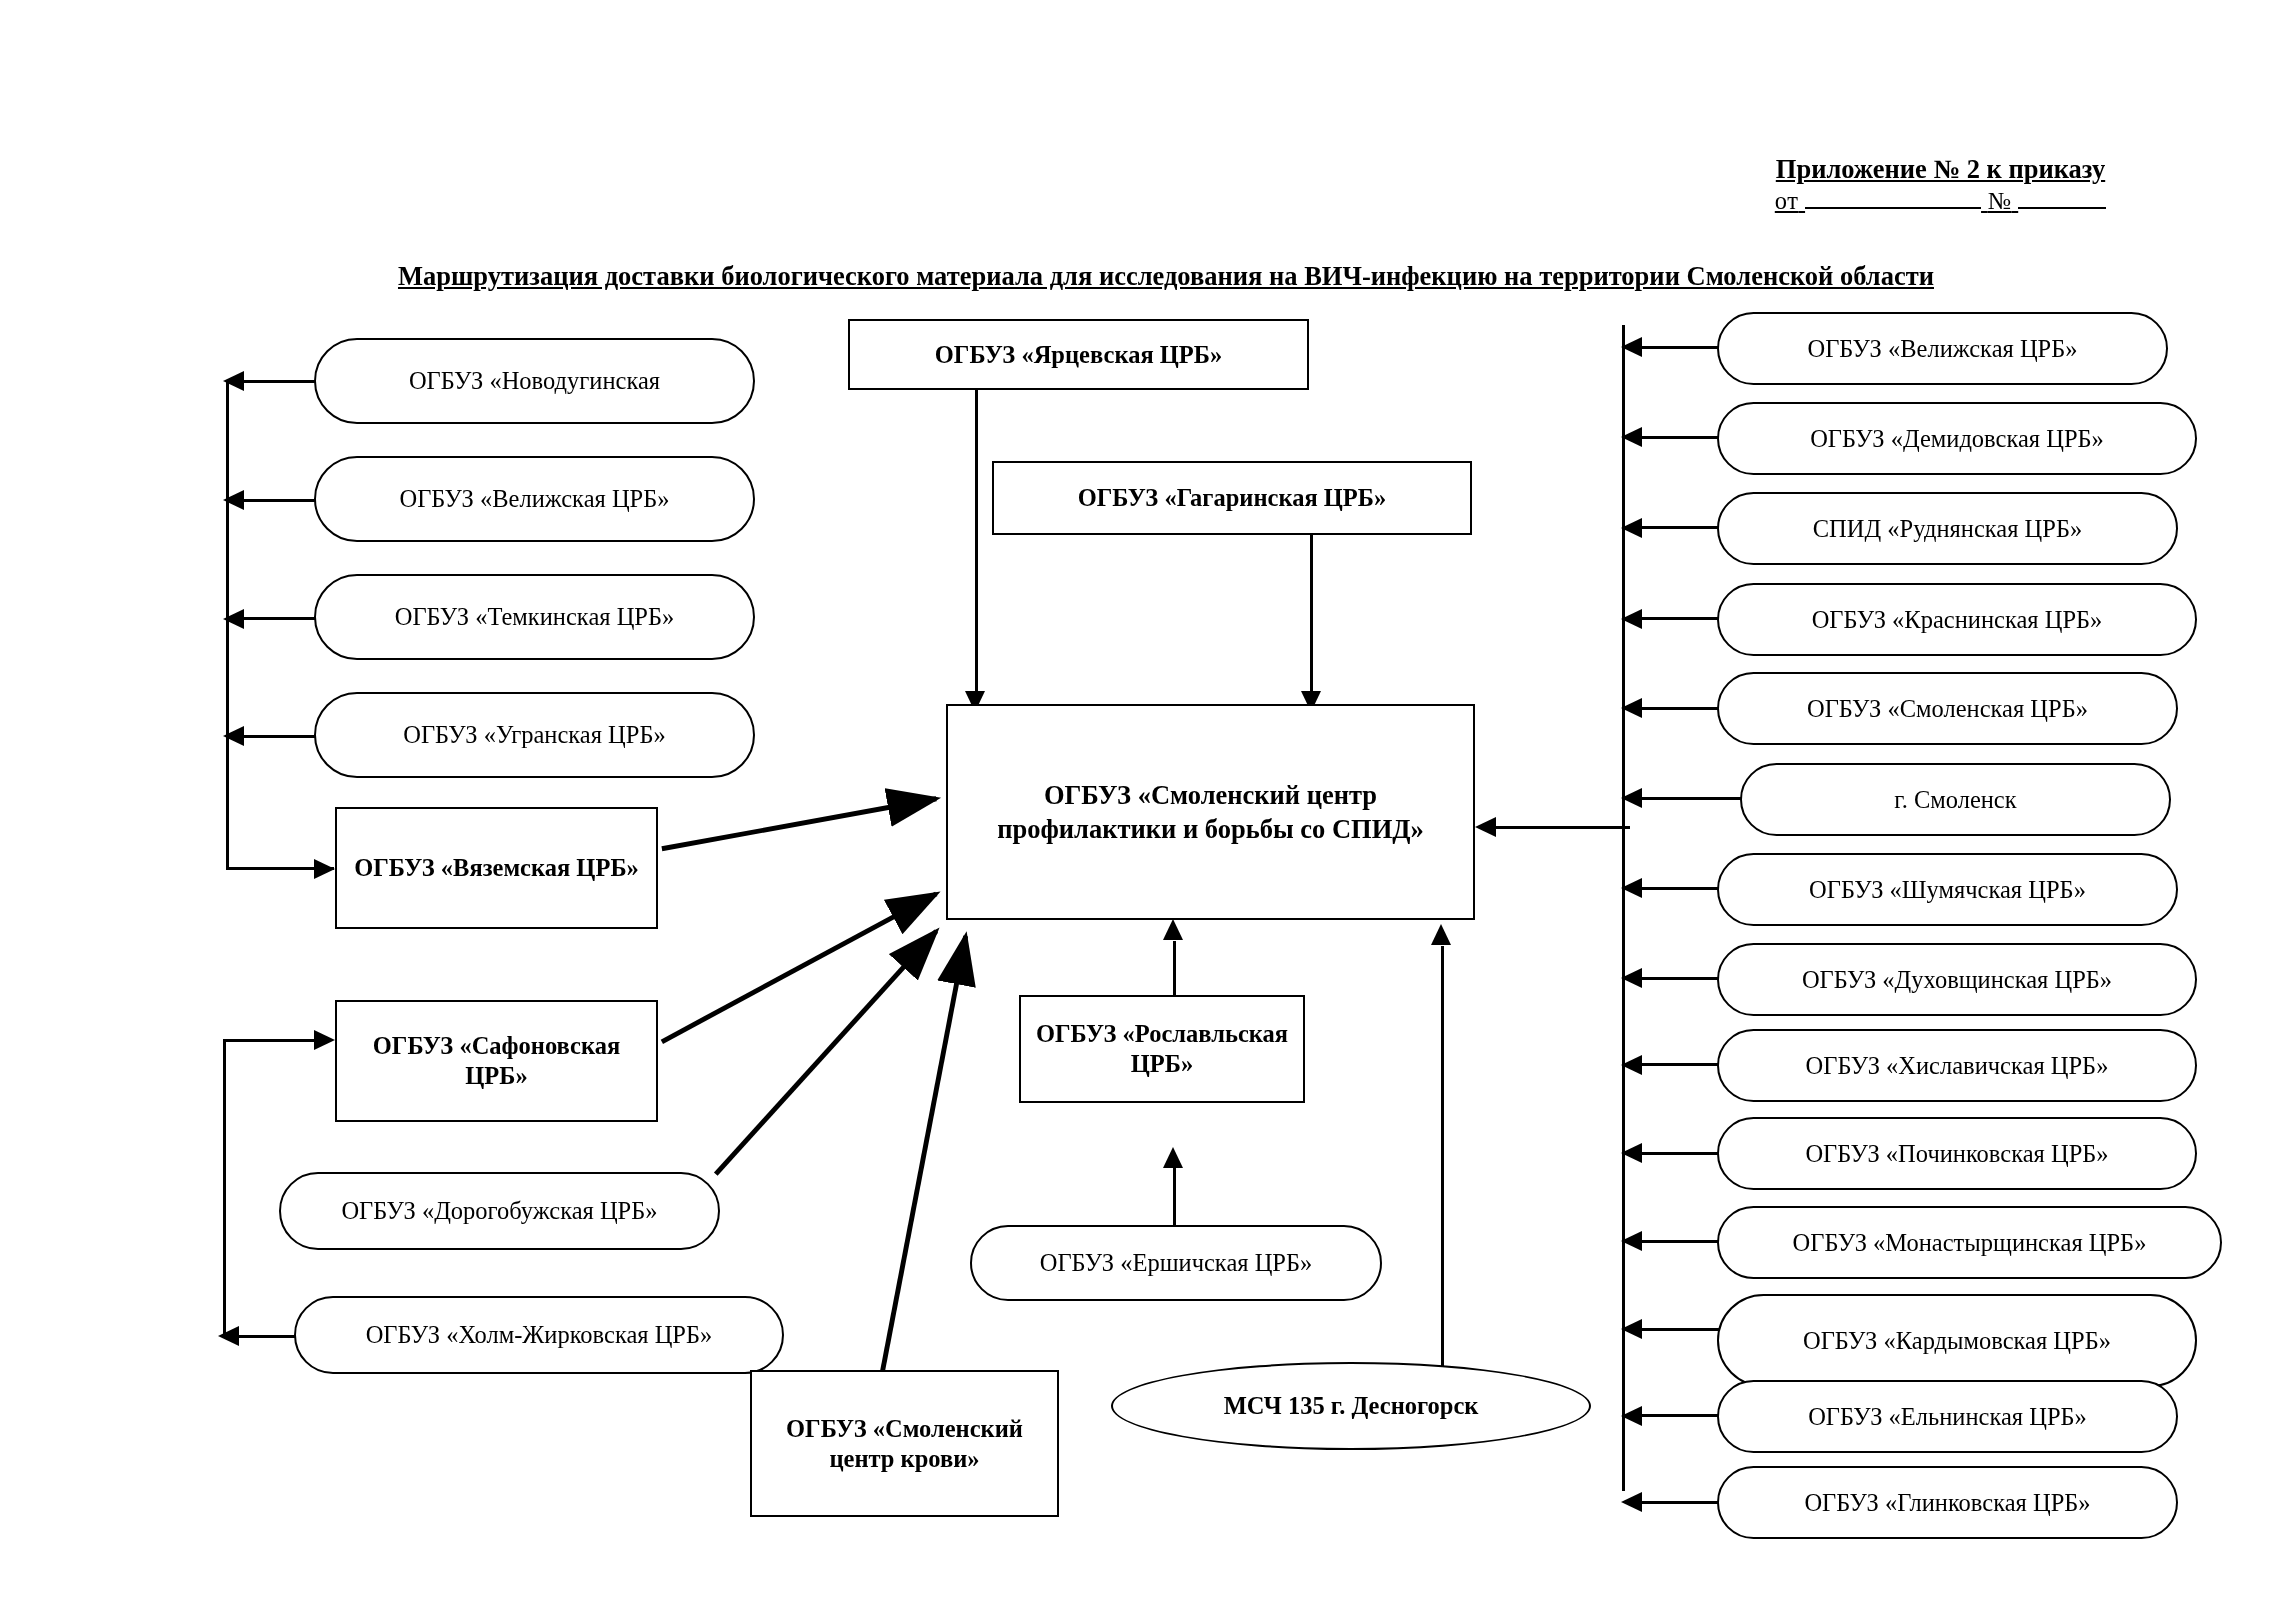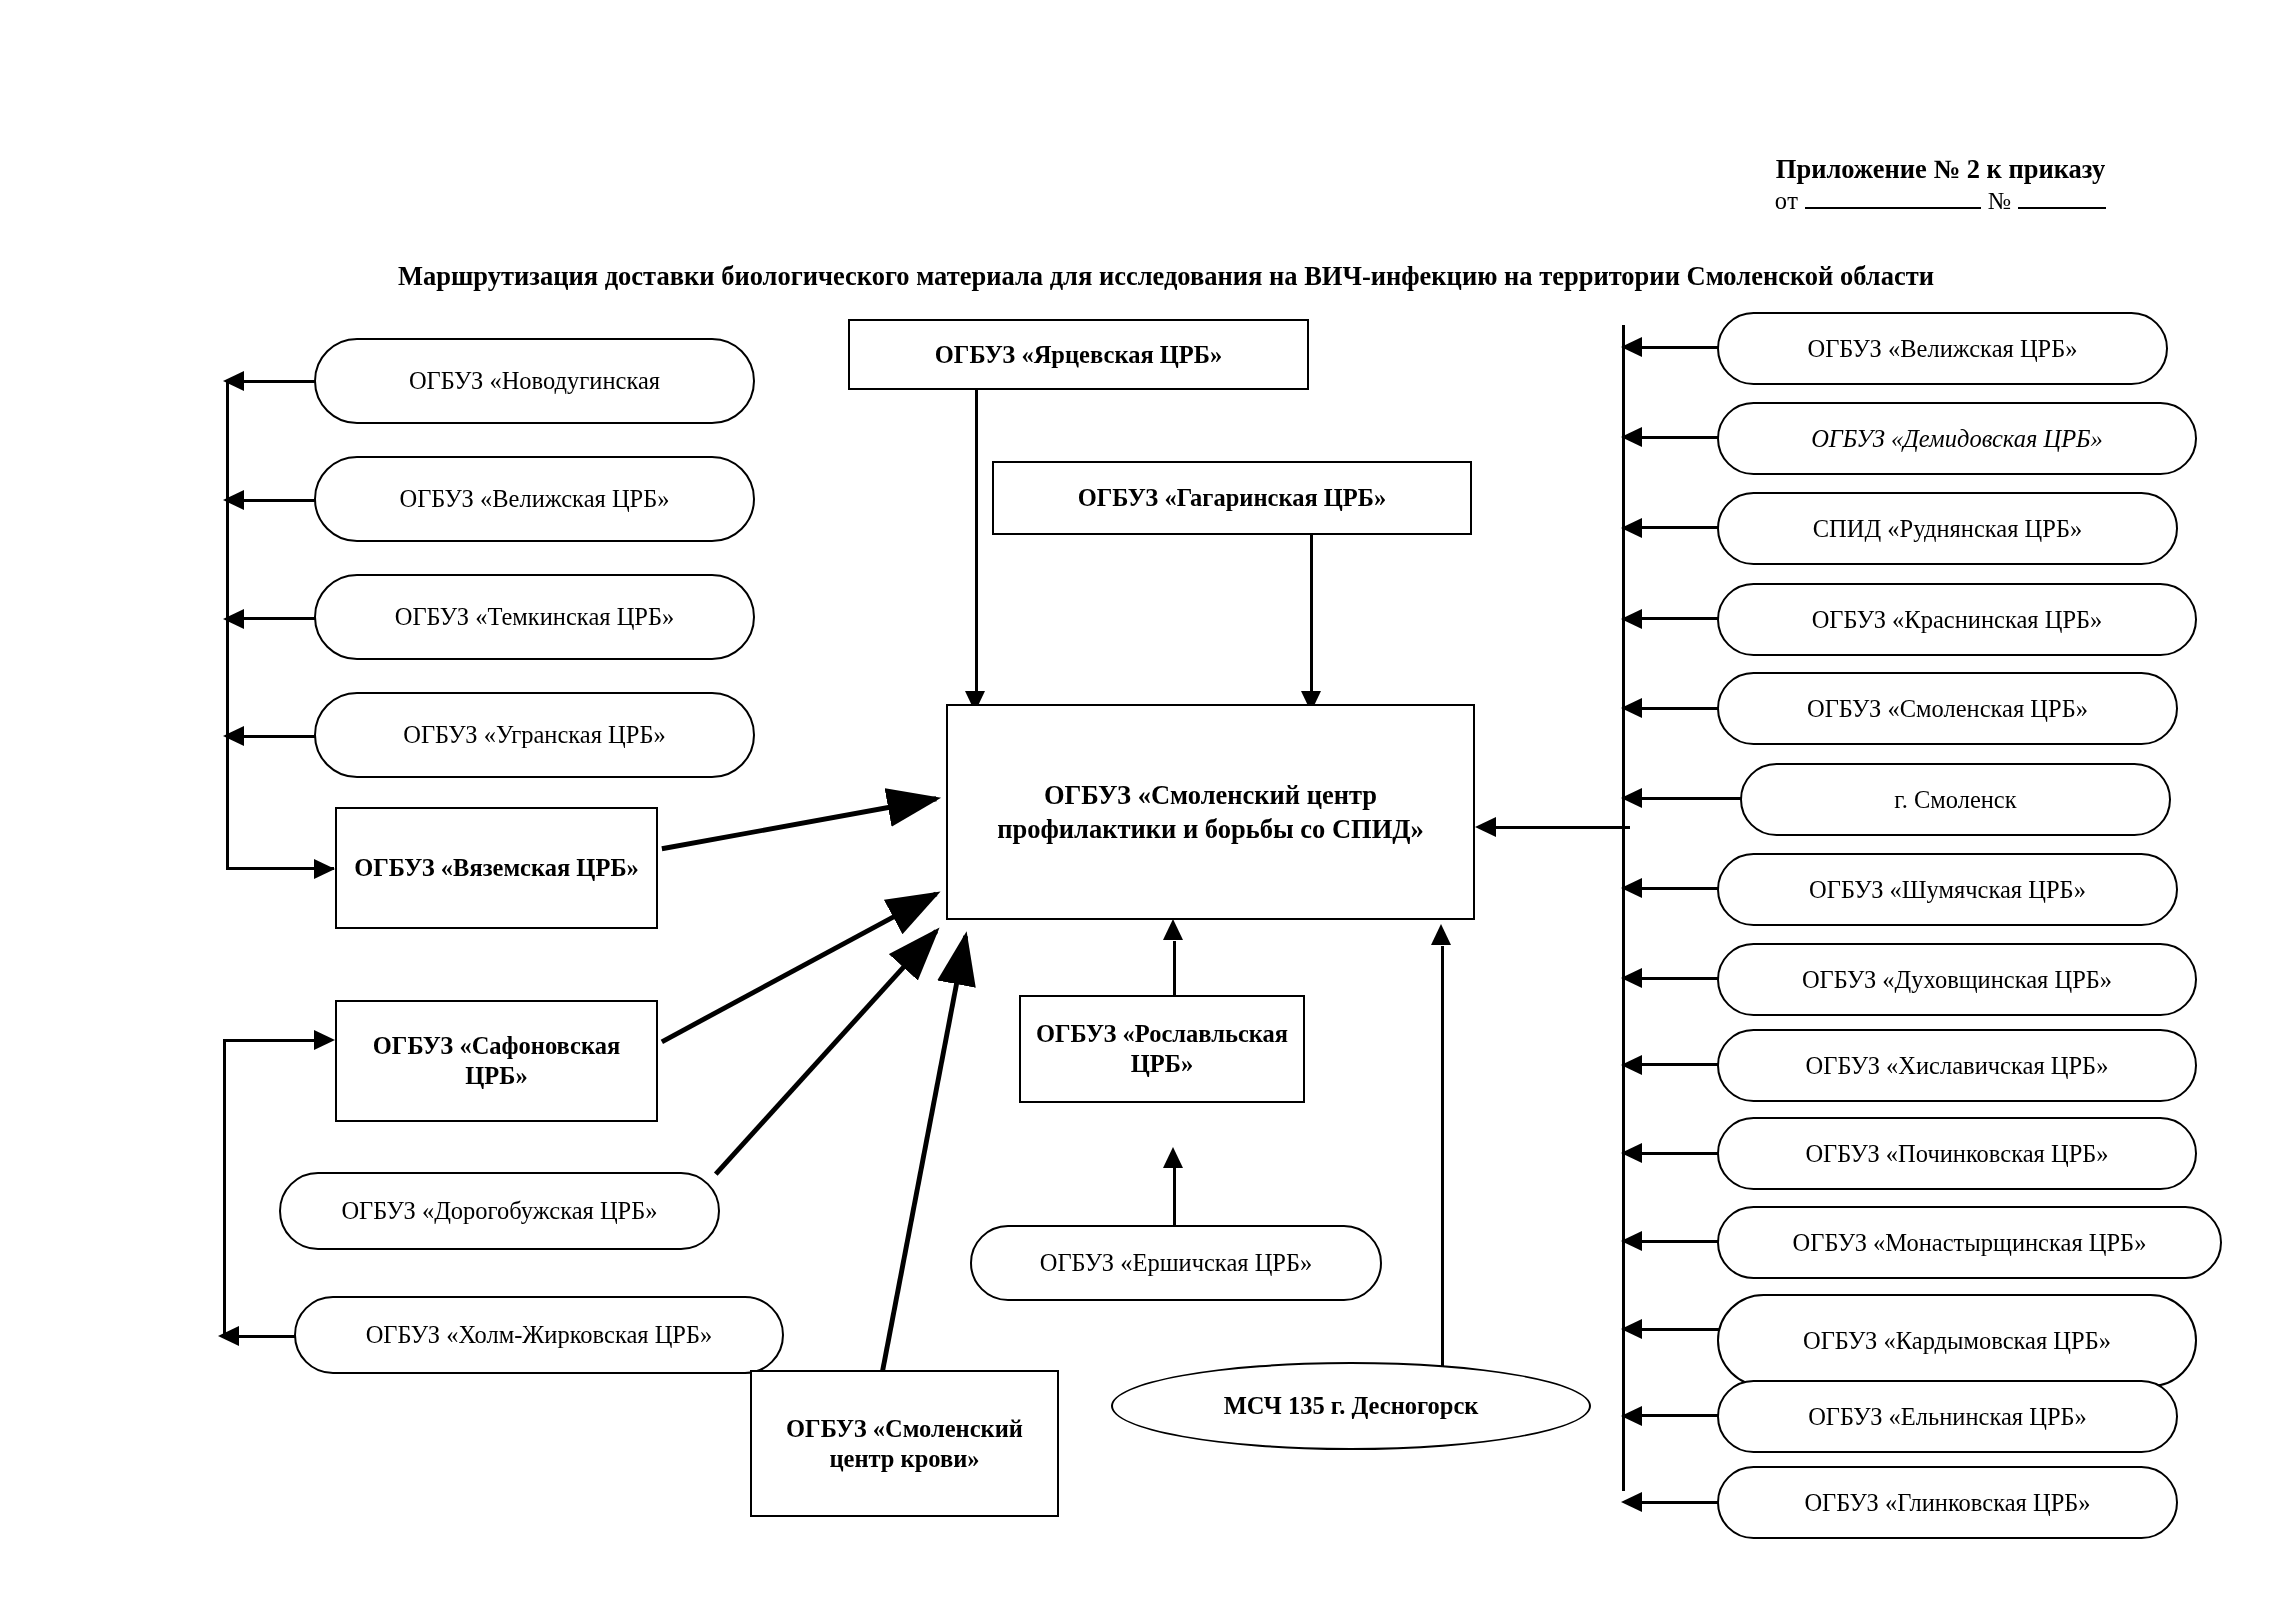--- a/index.html
+++ b/index.html
@@ -1,20 +1,20 @@
 <!DOCTYPE html>
 <html><head>
 <meta charset="utf-8">
 <title>Маршрутизация доставки биологического материала</title>
 <style>
   html,body{margin:0;padding:0;background:#ffffff;}
   body{font-family:"Liberation Serif","DejaVu Serif",serif;color:#000;}
   #page{position:relative;width:2293px;height:1621px;background:#fff;overflow:hidden;}
 
-  .hdr{position:absolute;text-align:center;font-weight:bold;font-size:26.5px;line-height:1.25;}
+  .hdr{position:absolute;text-align:center;font-weight:bold;font-size:26.5px;line-height:1.25;text-decoration:underline;}
   #appendix{right:39px;top:153px;width:627px;text-align:center;}
   #appendix .l2{font-weight:normal;font-size:24.5px;letter-spacing:0.5px;}
   #appendix .ul{display:inline-block;border-bottom:2px solid #000;}
   #appendix .ul.w1{width:176px;}
   #appendix .ul.w2{width:88px;}
 
   #title{left:0;right:0;top:260px;font-size:26.5px;font-weight:bold;padding-left:39px;}
 
   .node{position:absolute;box-sizing:border-box;border:2.5px solid #000;background:#fff;
         display:flex;align-items:center;justify-content:center;text-align:center;
@@ -161,21 +161,21 @@
 
   <div class="ln lh" style="left:1483px;top:826px;width:147px;"></div>
   <div class="ar left" style="left:1475px;top:817px;"></div>
 
   <div class="node oval" style="left:1717px;top:312px;width:451px;height:73px;">
     <span>ОГБУЗ «Велижская ЦРБ»</span>
     </div>
   <div class="ln lh" style="left:1639px;top:346px;width:83px;"></div>
   <div class="ar left" style="left:1621px;top:337px;"></div>
 
-  <div class="node oval" style="left:1717px;top:402px;width:480px;height:73px;font-style:italic;">
+  <div class="node oval" style="left:1717px;top:402px;width:480px;height:73px;">
     <span>ОГБУЗ «Демидовская ЦРБ»</span>
     </div>
   <div class="ln lh" style="left:1639px;top:436px;width:83px;"></div>
   <div class="ar left" style="left:1621px;top:427px;"></div>
 
   <div class="node oval" style="left:1717px;top:492px;width:461px;height:73px;">
     <span>СПИД «Руднянская ЦРБ»</span>
     </div>
   <div class="ln lh" style="left:1639px;top:526px;width:83px;"></div>
   <div class="ar left" style="left:1621px;top:518px;"></div>

